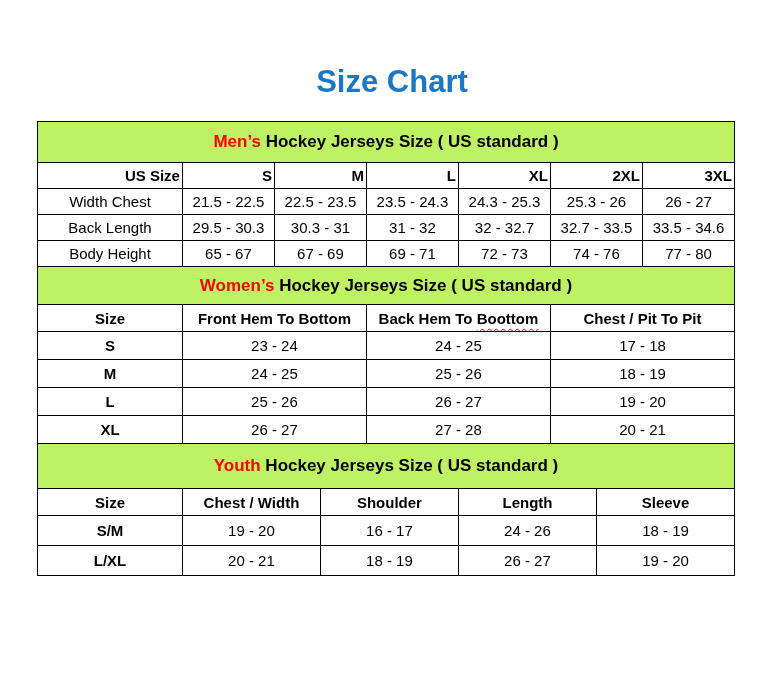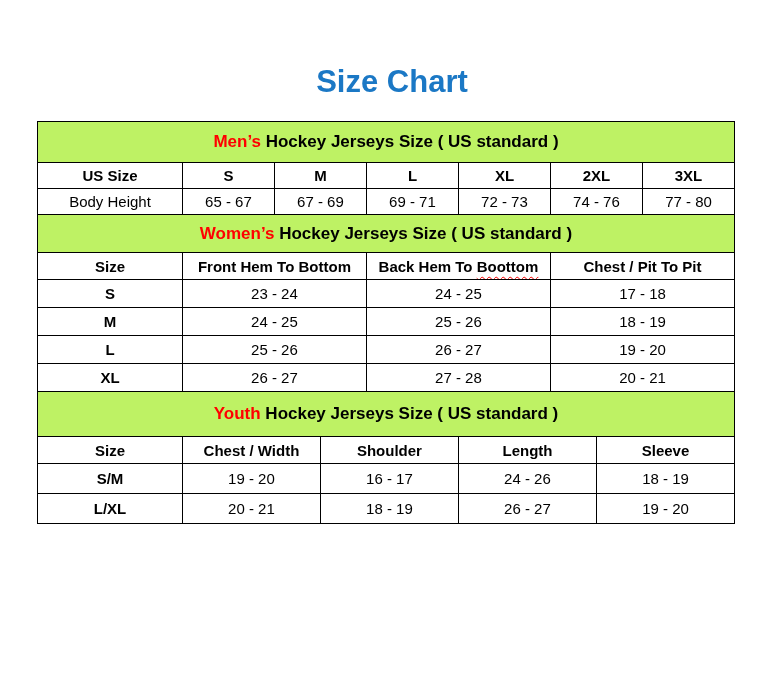--- a/index.html
+++ b/index.html
@@ -49,21 +49,21 @@
   tr.banner td {
     background: #bef264;
     font-weight: bold;
     font-size: 17px;
   }
   .tbl-mens  tr.banner td { height: 40px; }
   .tbl-womens tr.banner td { height: 37px; border-top: none; }
   .tbl-youth tr.banner td { height: 44px; border-top: none; }
 
   tr.head th { font-weight: bold; font-size: 15px; }
-  .tbl-mens   tr.head th { height: 25px; }
+  .tbl-mens   tr.head th { height: 25px; text-align: right; }
   .tbl-womens tr.head th { height: 26px; }
   .tbl-youth  tr.head th { height: 26px; }
 
   tr.data td { font-size: 15px; font-weight: normal; }
   .tbl-mens   tr.data td { height: 25px; }
   .tbl-womens tr.data td { height: 27px; }
   .tbl-youth  tr.data td { height: 29px; }
 
   .tbl-womens td.rowlabel,
   .tbl-youth  td.rowlabel { font-weight: bold; }
@@ -99,20 +99,38 @@
         <tr class="head">
           <th>US Size</th>
           <th>S</th>
           <th>M</th>
           <th>L</th>
           <th>XL</th>
           <th>2XL</th>
           <th>3XL</th>
         </tr>
         <tr class="data">
+          <td class="rowlabel">Width Chest</td>
+          <td>21.5 - 22.5</td>
+          <td>22.5 - 23.5</td>
+          <td>23.5 - 24.3</td>
+          <td>24.3 - 25.3</td>
+          <td>25.3 - 26</td>
+          <td>26 - 27</td>
+        </tr>
+        <tr class="data">
+          <td class="rowlabel">Back Length</td>
+          <td>29.5 - 30.3</td>
+          <td>30.3 - 31</td>
+          <td>31 - 32</td>
+          <td>32 - 32.7</td>
+          <td>32.7 - 33.5</td>
+          <td>33.5 - 34.6</td>
+        </tr>
+        <tr class="data">
           <td class="rowlabel">Body Height</td>
           <td>65 - 67</td>
           <td>67 - 69</td>
           <td>69 - 71</td>
           <td>72 - 73</td>
           <td>74 - 76</td>
           <td>77 - 80</td>
         </tr>
       </tbody>
     </table>

